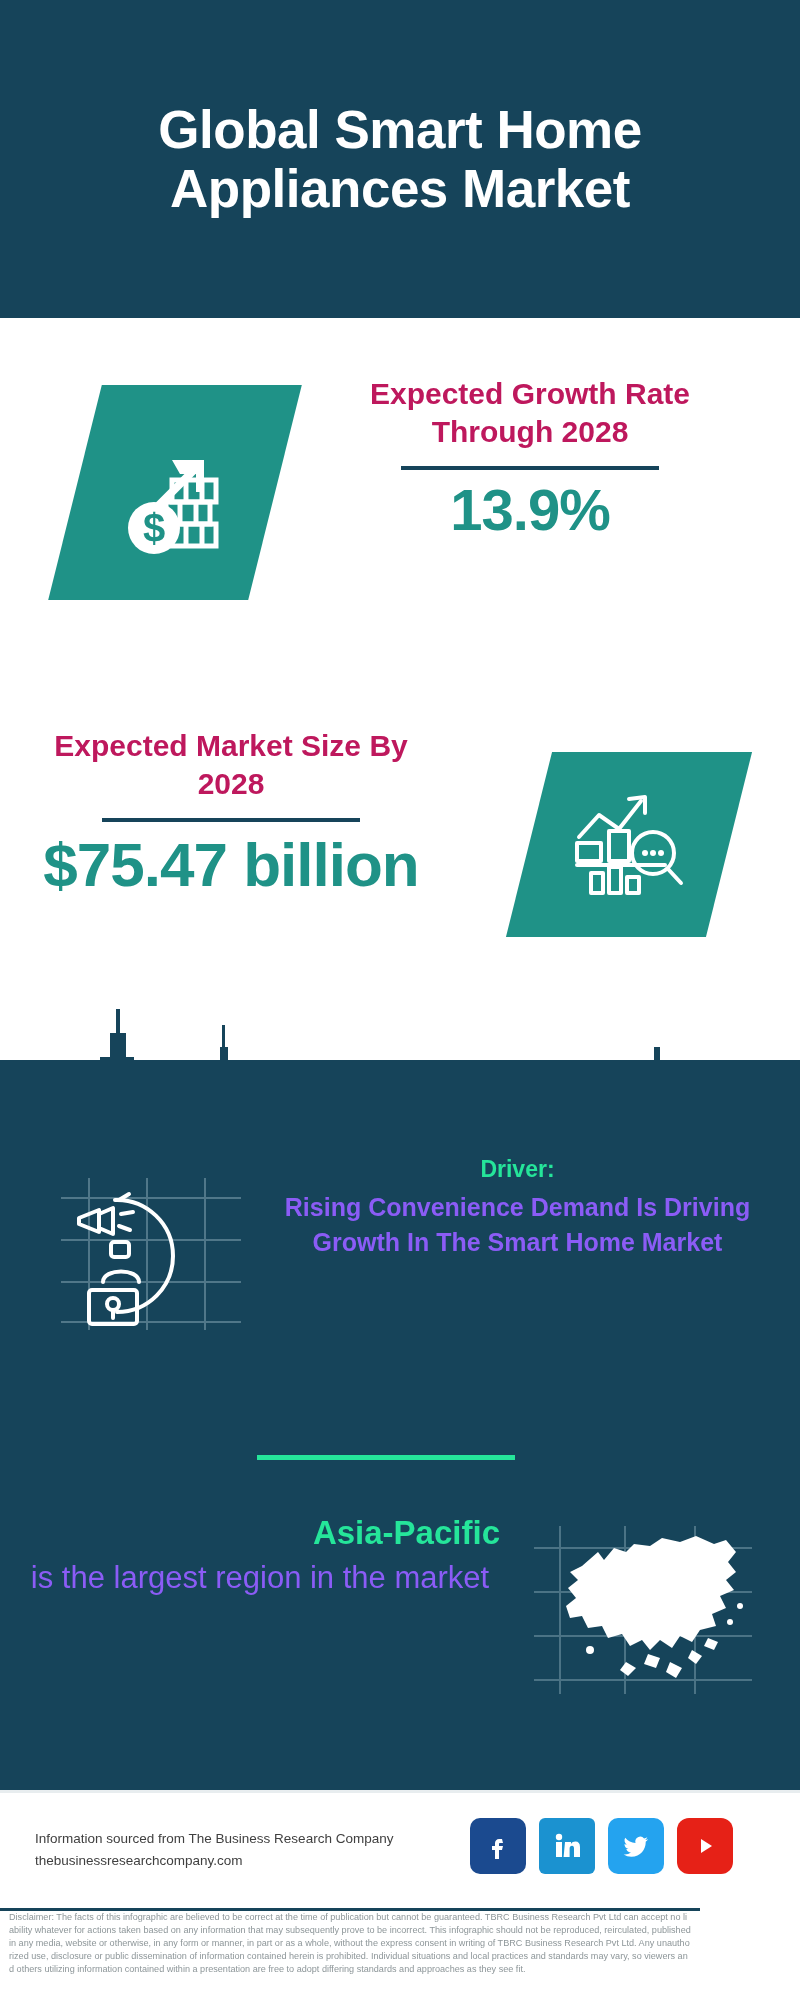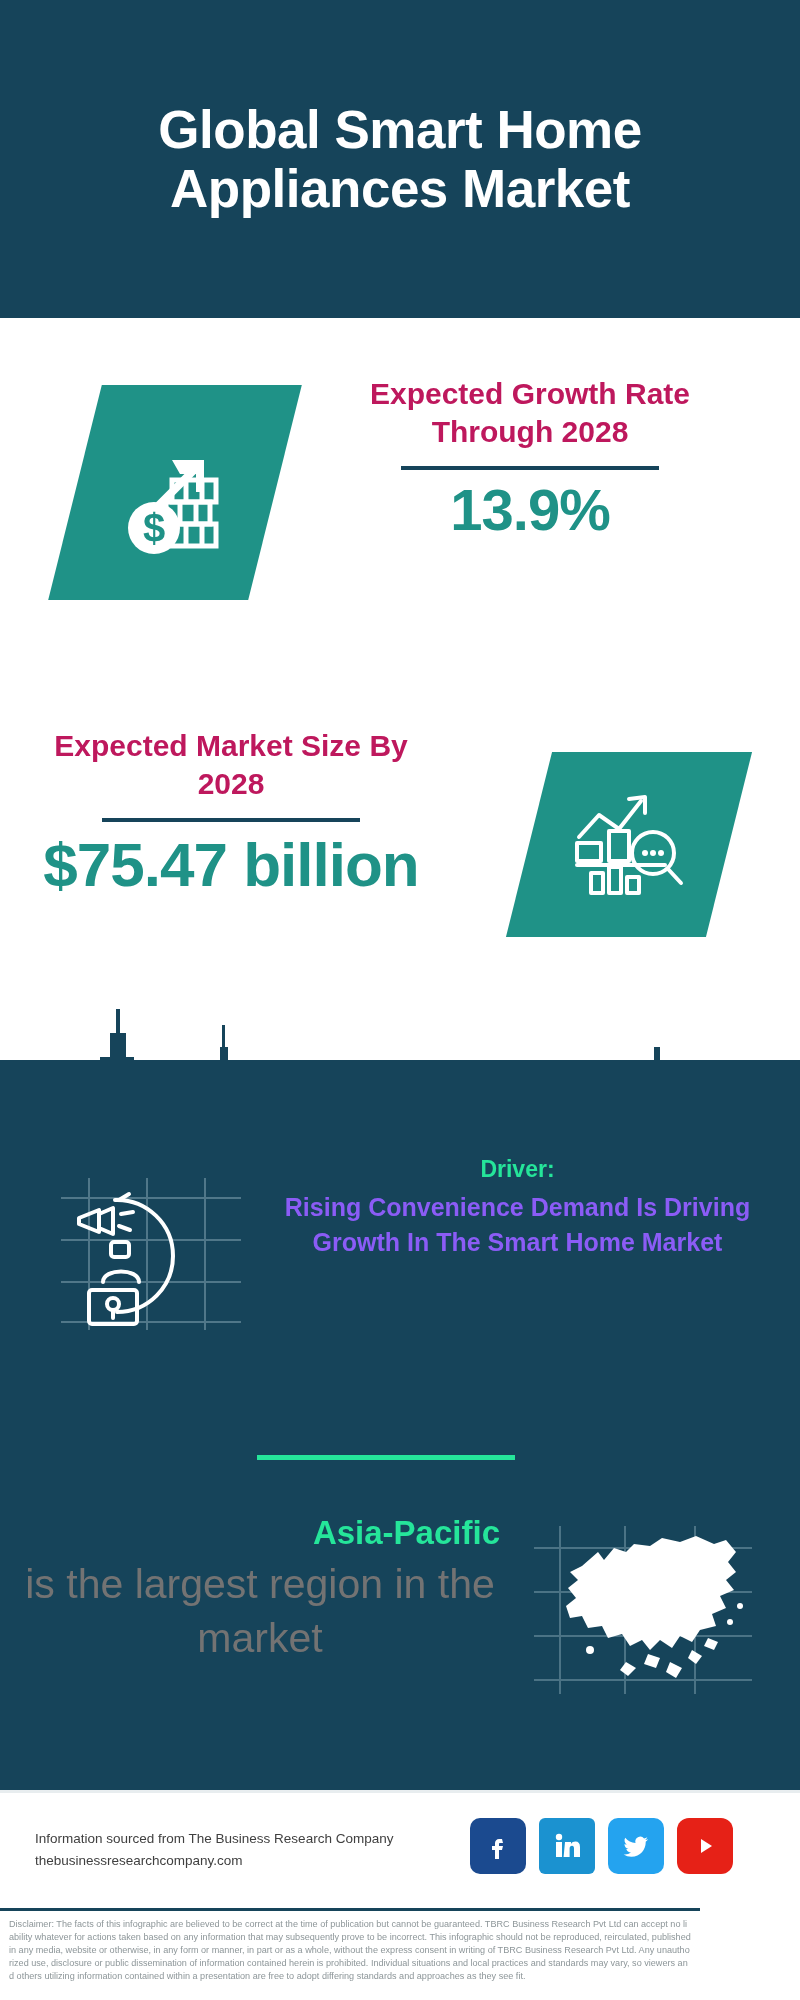--- a/index.html
+++ b/index.html
@@ -139,21 +139,21 @@
   .region{
     position:absolute;left:0;top:1512px;width:800px;height:230px;
   }
   .region-text{
     position:absolute;left:20px;top:0;width:480px;text-align:center;
   }
   .region-title{
     margin:0;color:#25e59a;font-size:33px;font-weight:bold;line-height:1.3;text-align:right;
   }
   .region-body{
-    margin:2px 0 0 0;color:#737373;font-size:41px;font-weight:normal;line-height:1.33;
+    margin:2px 0 0 0;color:#8b5cf6;font-size:31px;font-weight:normal;line-height:1.33;
   }
   .region-map{
     position:absolute;left:530px;top:10px;width:225px;height:175px;
   }
 
   
   .footer{
     position:absolute;left:0;top:1790px;width:800px;height:118px;
     background:#ffffff;
     border-top:3px solid #e8edef;
@@ -173,21 +173,21 @@
   }
   .s-fb{background:#1b4a8f;}
   .s-li{background:#1b92d0;border-radius:6px;}
   .s-tw{background:#24a3ef;border-radius:10px;}
   .s-yt{background:#e62117;border-radius:12px;}
 
   
   .disclaimer{
     position:absolute;left:0;top:1908px;width:700px;height:92px;
     background:#ffffff;border-top:3px solid #16445a;
-    padding:7px 9px 0 9px;box-sizing:border-box;
+    padding:0 9px 0 9px;box-sizing:border-box;
   }
   .disclaimer p{
     margin:0;color:#8d9699;font-size:9.1px;line-height:1.44;
     text-align:left;word-break:break-all;
   }
 </style>
 </head>
 <body>
 
 <div class="page">

